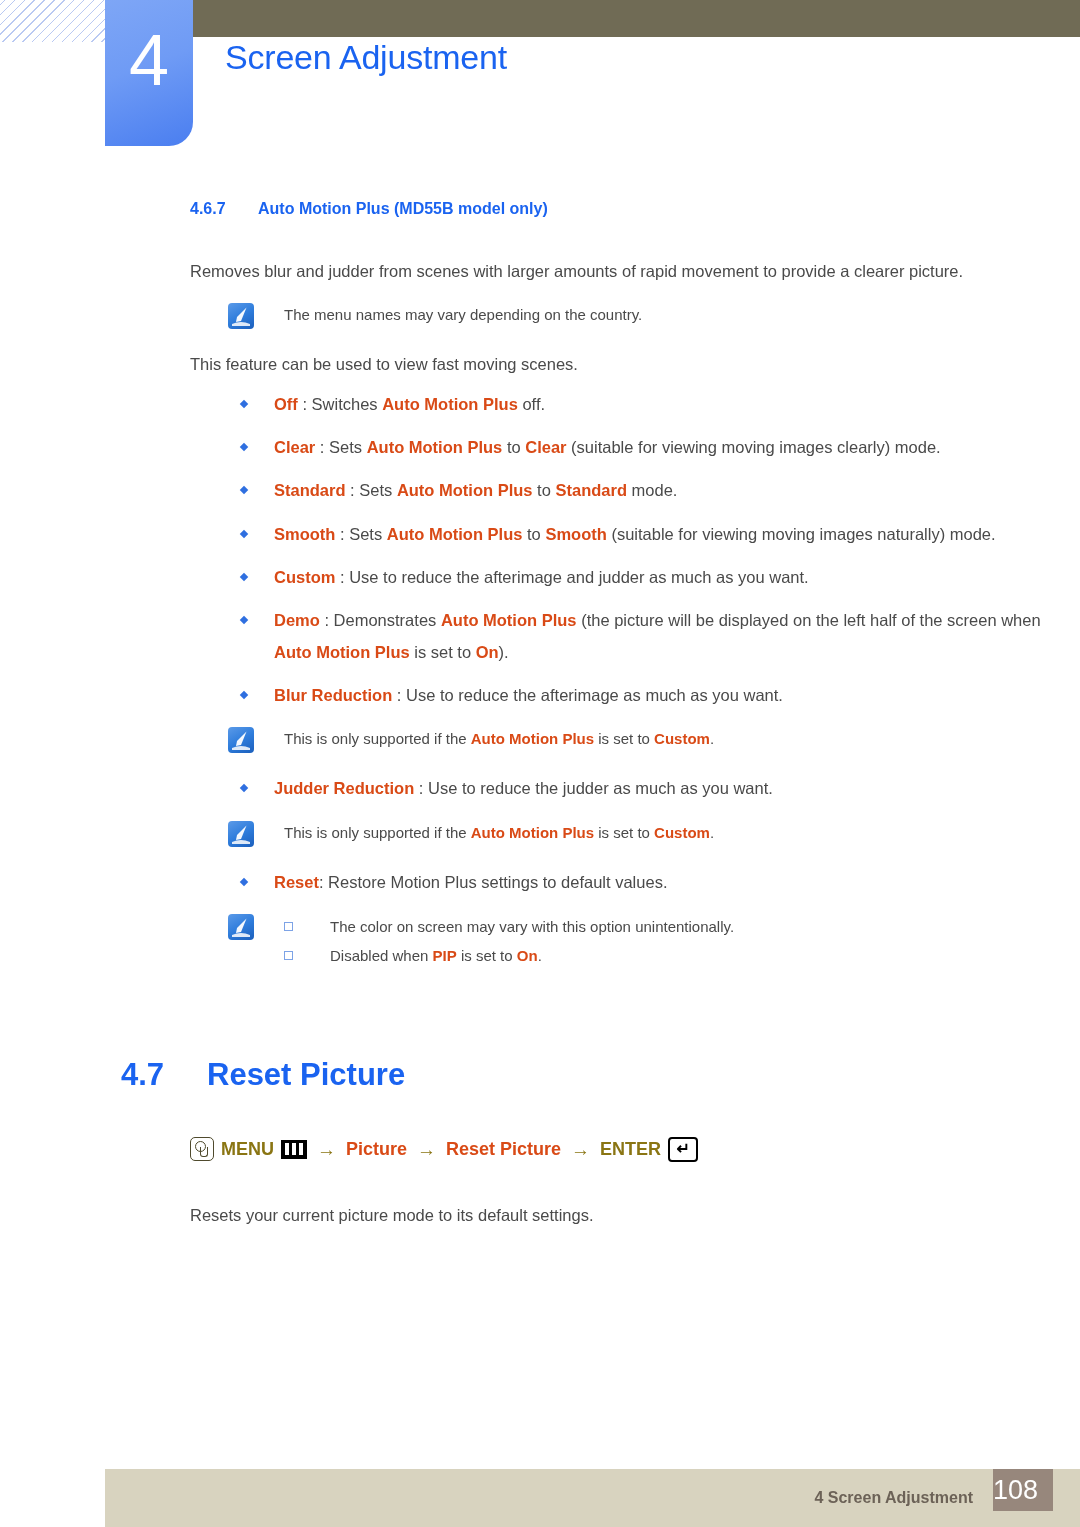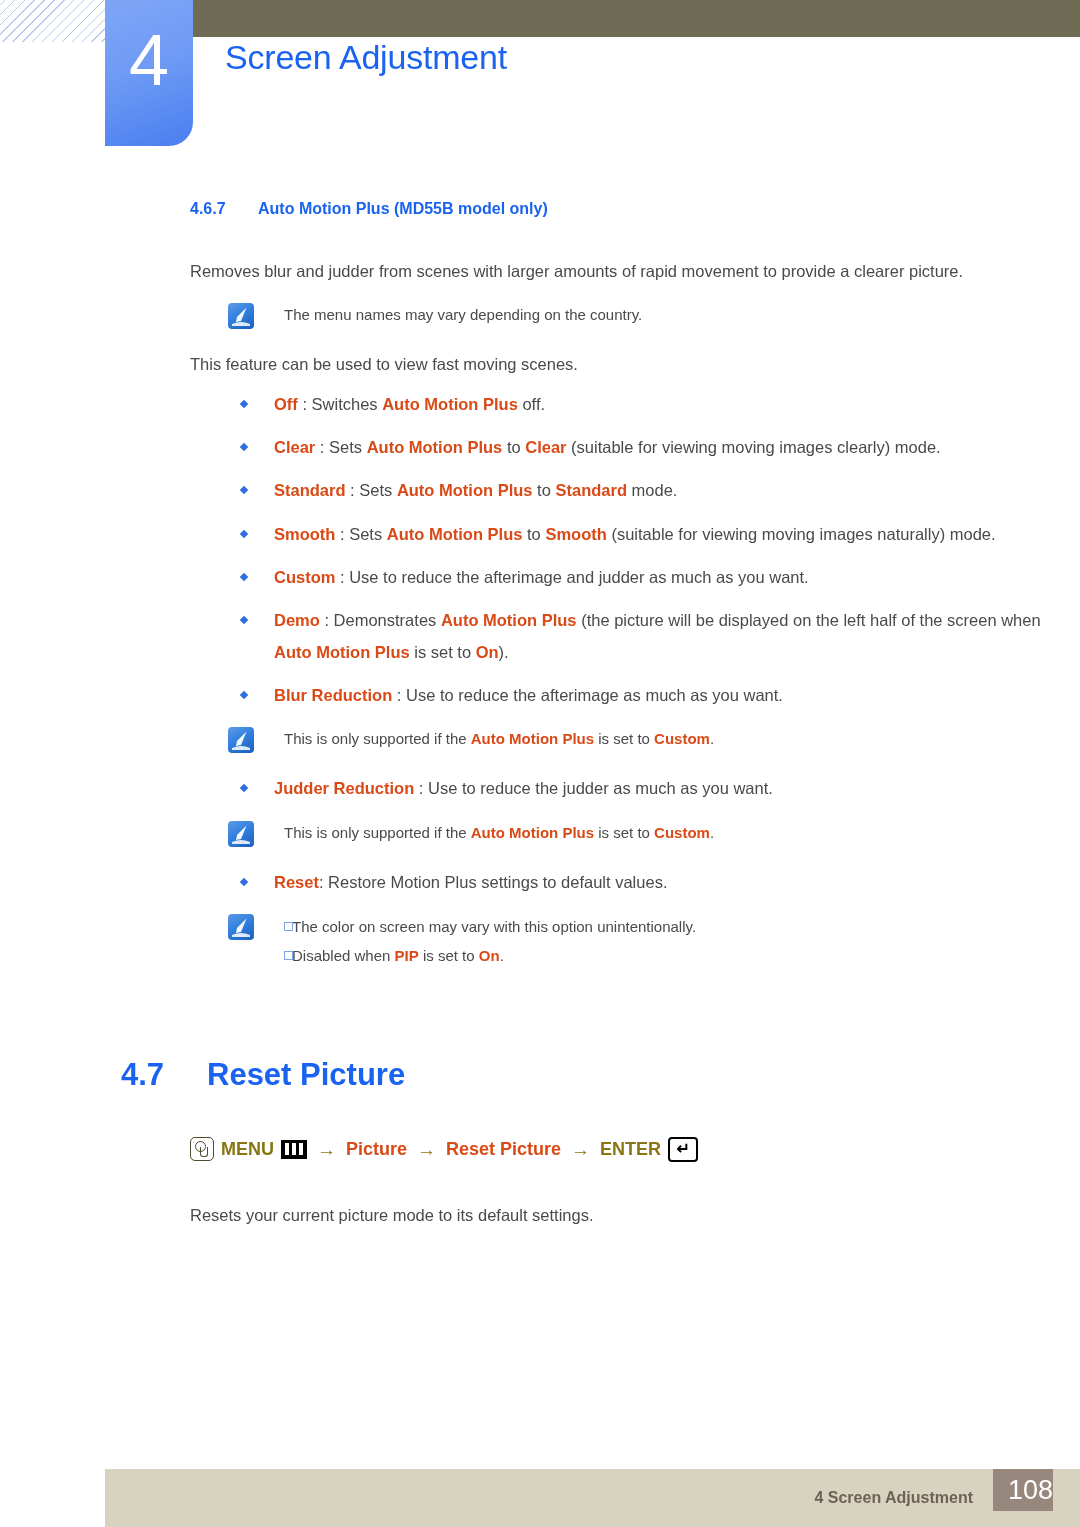--- a/index.html
+++ b/index.html
@@ -130,21 +130,21 @@
     left: 5px;
     top: 12px;
     width: 6px; height: 6px;
     background: #2f6fe0;
     transform: rotate(45deg);
   }
 
   .sublist { list-style: none; margin: 0; padding: 0; }
   .sublist li {
     position: relative;
-    padding-left: 64px;
+    padding-left: 102px;
     font-size: 15px;
     line-height: 1.95;
     color: #4a4a4a;
   }
   .sublist li .sq {
     position: absolute;
     left: 56px; top: 10px;
     width: 7px; height: 7px;
     border: 1px solid #7da3e6;
     background: #ffffff;
@@ -248,21 +248,21 @@
   .footer-page {
     position: absolute;
     right: 27px;
     top: 0;
     width: 60px;
     height: 42px;
     background: #97877c;
     color: #ffffff;
     font-size: 27px;
     line-height: 42px;
-    text-align: right;
+    text-align: left;
     font-weight: 400;
   }
 </style>
 </head>
 <body>
 
 <div class="page-header">
   <div class="hatch-block"></div>
   <div class="olive-bar"></div>
   <div class="chapter-badge">4</div>

